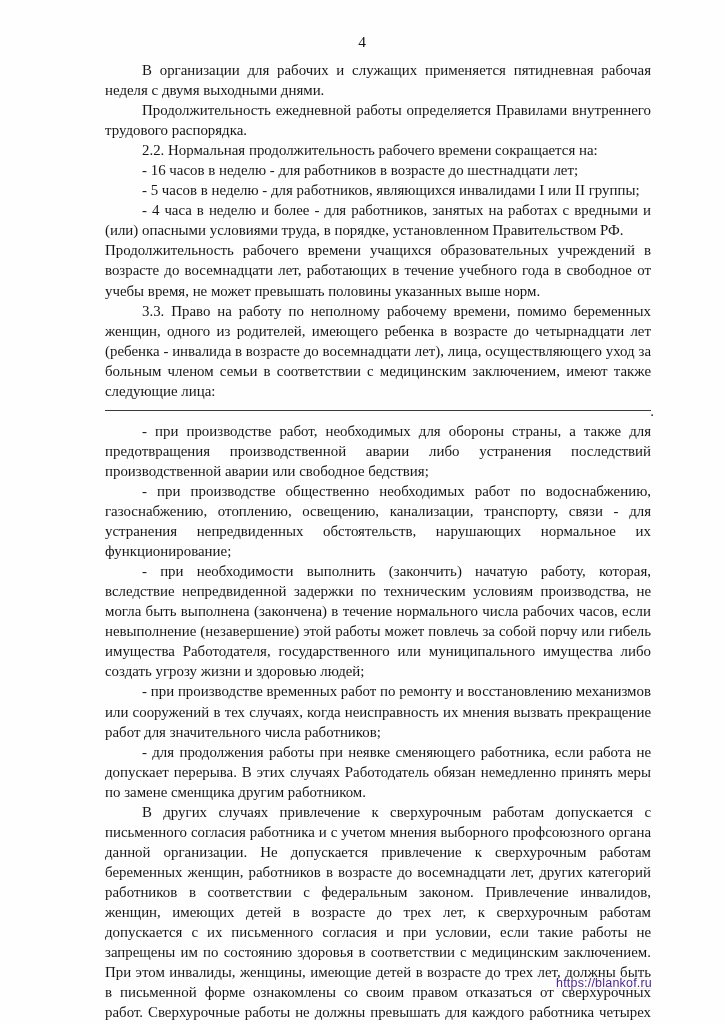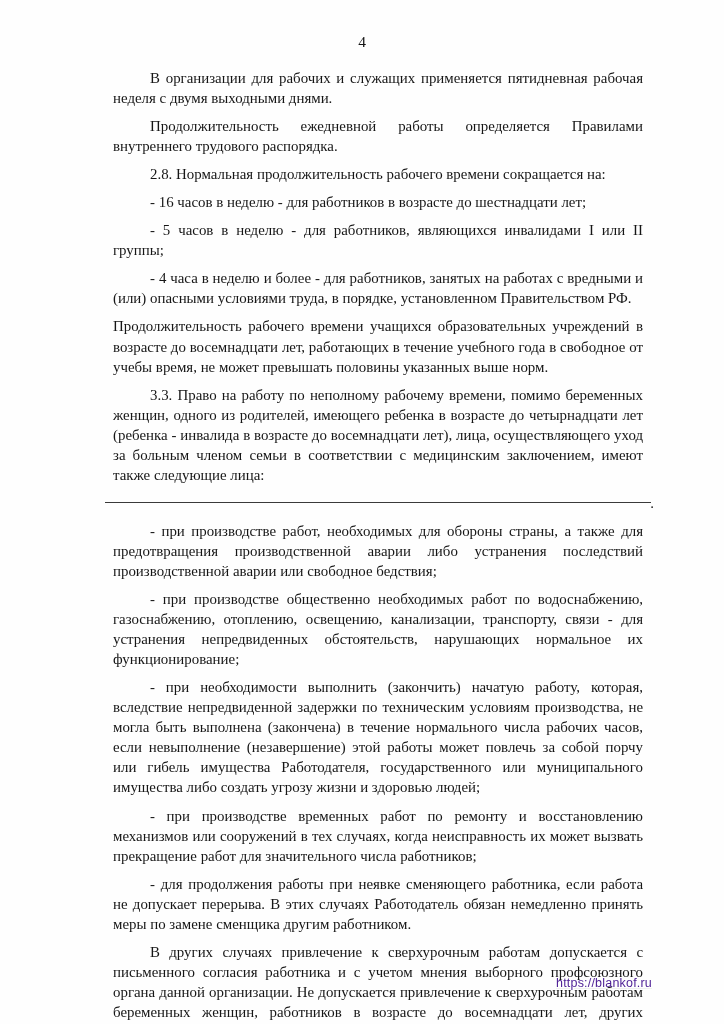--- a/index.html
+++ b/index.html
@@ -38,21 +38,21 @@
     left: 105px;
     top: 60px;
     width: 546px;
     font-size: 14.9px;
     line-height: 20.05px;
     text-align: justify;
     text-justify: inter-word;
     color: #161616;
   }
   p {
-    margin: 8px;
+    margin: 0;
     padding: 0;
     text-align: justify;
     text-align-last: left;
   }
   p.ind {
     text-indent: 37px;
   }
   p.noind {
     text-indent: 0;
   }
@@ -94,36 +94,36 @@
 <body>
 
 <div class="page">
 
   <div class="page-number">4</div>
 
   <div class="body-text">
 
     <p class="ind">В организации для рабочих и служащих применяется пятидневная рабочая неделя с двумя выходными днями.</p>
     <p class="ind">Продолжительность ежедневной работы определяется Правилами внутреннего трудового распорядка.</p>
-    <p class="ind">2.8. Нормальная продолжительность рабочего времени сокращается на:</p>
+    <p class="ind">2.2. Нормальная продолжительность рабочего времени сокращается на:</p>
     <p class="ind">- 16 часов в неделю - для работников в возрасте до шестнадцати лет;</p>
     <p class="ind">- 5 часов в неделю - для работников, являющихся инвалидами I или II группы;</p>
     <p class="ind">- 4 часа в неделю и более - для работников, занятых на работах с вредными и (или) опасными условиями труда, в порядке, установленном Правительством РФ.</p>
     <p class="noind">Продолжительность рабочего времени учащихся образовательных учреждений в возрасте до восемнадцати лет, работающих в течение учебного года в свободное от учебы время, не может превышать половины указанных выше норм.</p>
     <p class="ind">3.3. Право на работу по неполному рабочему времени, помимо беременных женщин, одного из родителей, имеющего ребенка в возрасте до четырнадцати лет (ребенка - инвалида в возрасте до восемнадцати лет), лица, осуществляющего уход за больным членом семьи в соответствии с медицинским заключением, имеют также следующие лица:</p>
 
     <div class="fill-line-wrap">
       <div class="fill-line"></div>
       <div class="fill-line-dot">.</div>
     </div>
 
     <p class="ind">- при производстве работ, необходимых для обороны страны, а также для предотвращения производственной аварии либо устранения последствий производственной аварии или свободное бедствия;</p>
     <p class="ind">- при производстве общественно необходимых работ по водоснабжению, газоснабжению, отоплению, освещению, канализации, транспорту, связи - для устранения непредвиденных обстоятельств, нарушающих нормальное их функционирование;</p>
     <p class="ind">- при необходимости выполнить (закончить) начатую работу, которая, вследствие непредвиденной задержки по техническим условиям производства, не могла быть выполнена (закончена) в течение нормального числа рабочих часов, если невыполнение (незавершение) этой работы может повлечь за собой порчу или гибель имущества Работодателя, государственного или муниципального имущества либо создать угрозу жизни и здоровью людей;</p>
-    <p class="ind">- при производстве временных работ по ремонту и восстановлению механизмов или сооружений в тех случаях, когда неисправность их может вызвать прекращение работ для значительного числа работников;</p>
+    <p class="ind">- при производстве временных работ по ремонту и восстановлению механизмов или сооружений в тех случаях, когда неисправность их мнения вызвать прекращение работ для значительного числа работников;</p>
     <p class="ind">- для продолжения работы при неявке сменяющего работника, если работа не допускает перерыва. В этих случаях Работодатель обязан немедленно принять меры по замене сменщика другим работником.</p>
     <p class="ind">В других случаях привлечение к сверхурочным работам допускается с письменного согласия работника и с учетом мнения выборного профсоюзного органа данной организации. Не допускается привлечение к сверхурочным работам беременных женщин, работников в возрасте до восемнадцати лет, других категорий работников в соответствии с федеральным законом. Привлечение инвалидов, женщин, имеющих детей в возрасте до трех лет, к сверхурочным работам допускается с их письменного согласия и при условии, если такие работы не запрещены им по состоянию здоровья в соответствии с медицинским заключением. При этом инвалиды, женщины, имеющие детей в возрасте до трех лет, должны быть в письменной форме ознакомлены со своим правом отказаться от сверхурочных работ. Сверхурочные работы не должны превышать для каждого работника четырех часов в течение двух дней подряд и 120 часов в год. Работодатель обязан обеспечить точный учет сверхурочных работ, выполненных каждым работником.</p>
 
   </div>
 
   <div class="watermark">https://blankof.ru</div>
 
 </div>
 
 </body></html>

